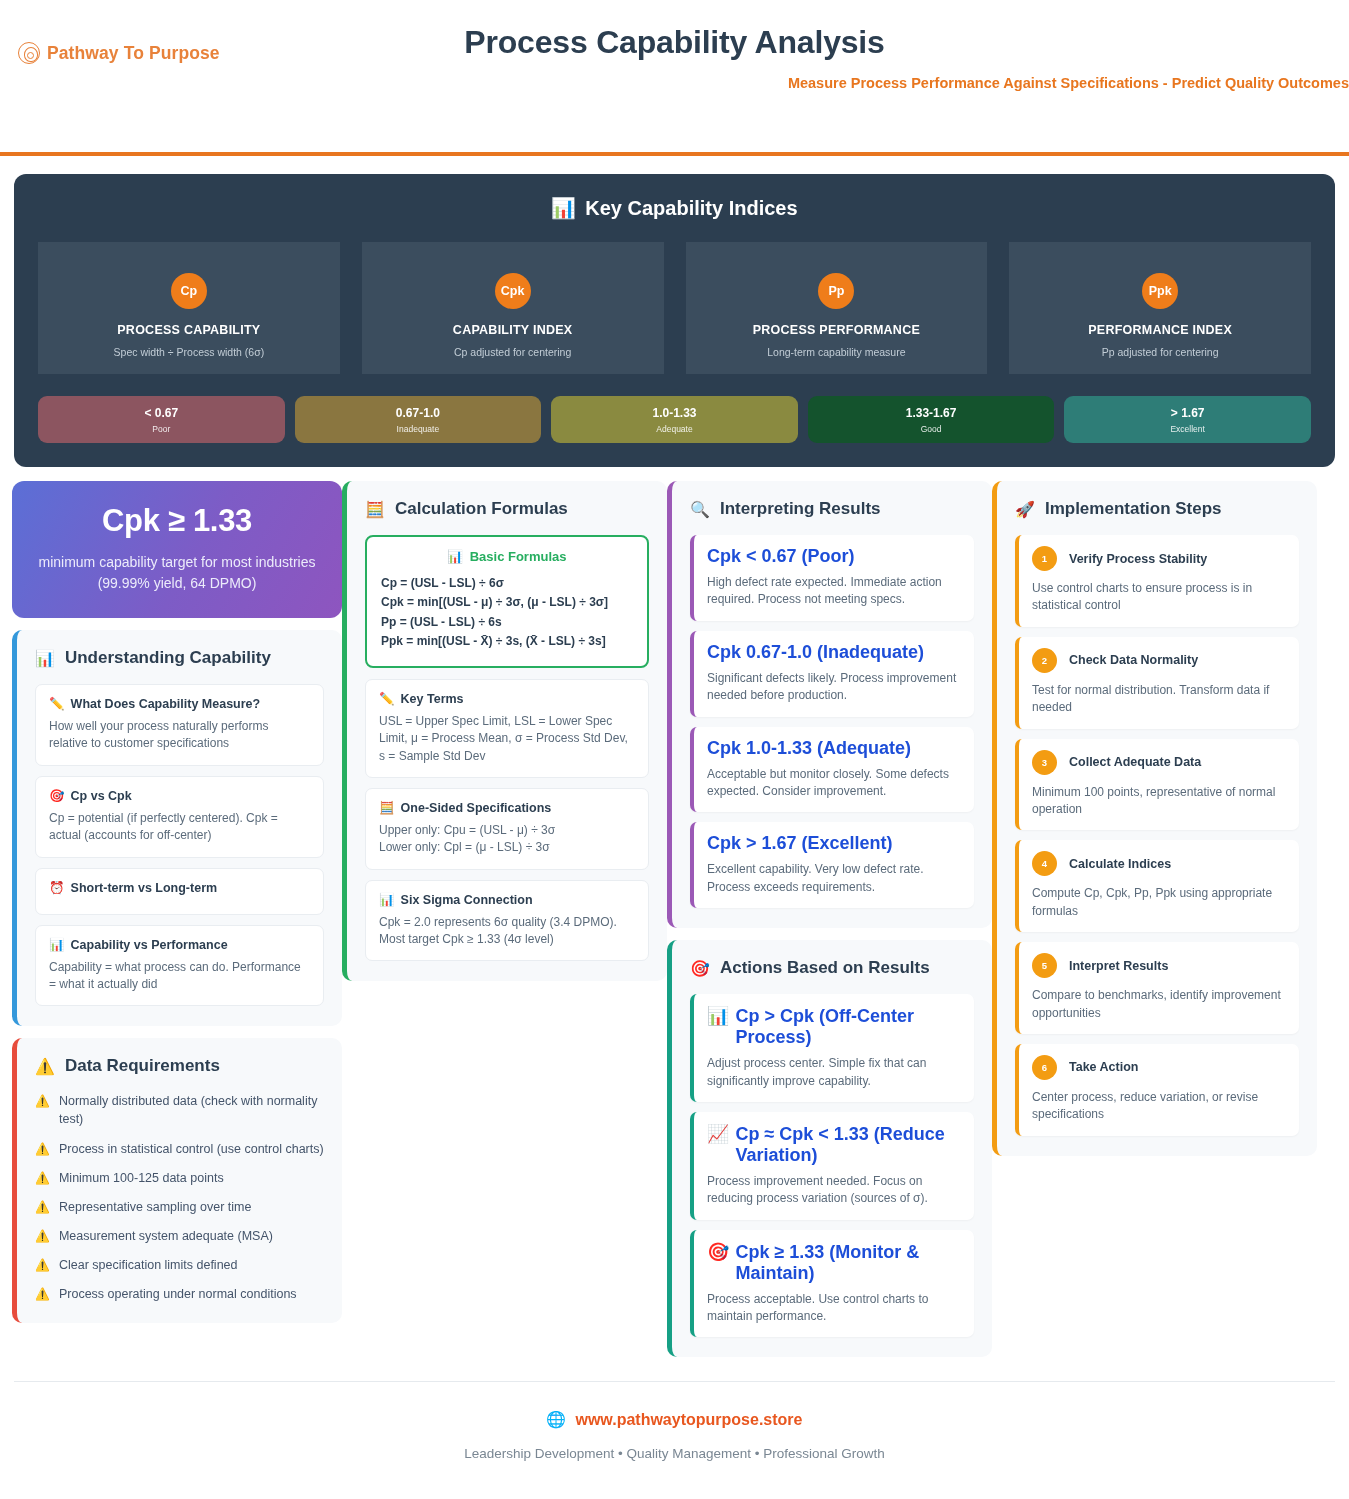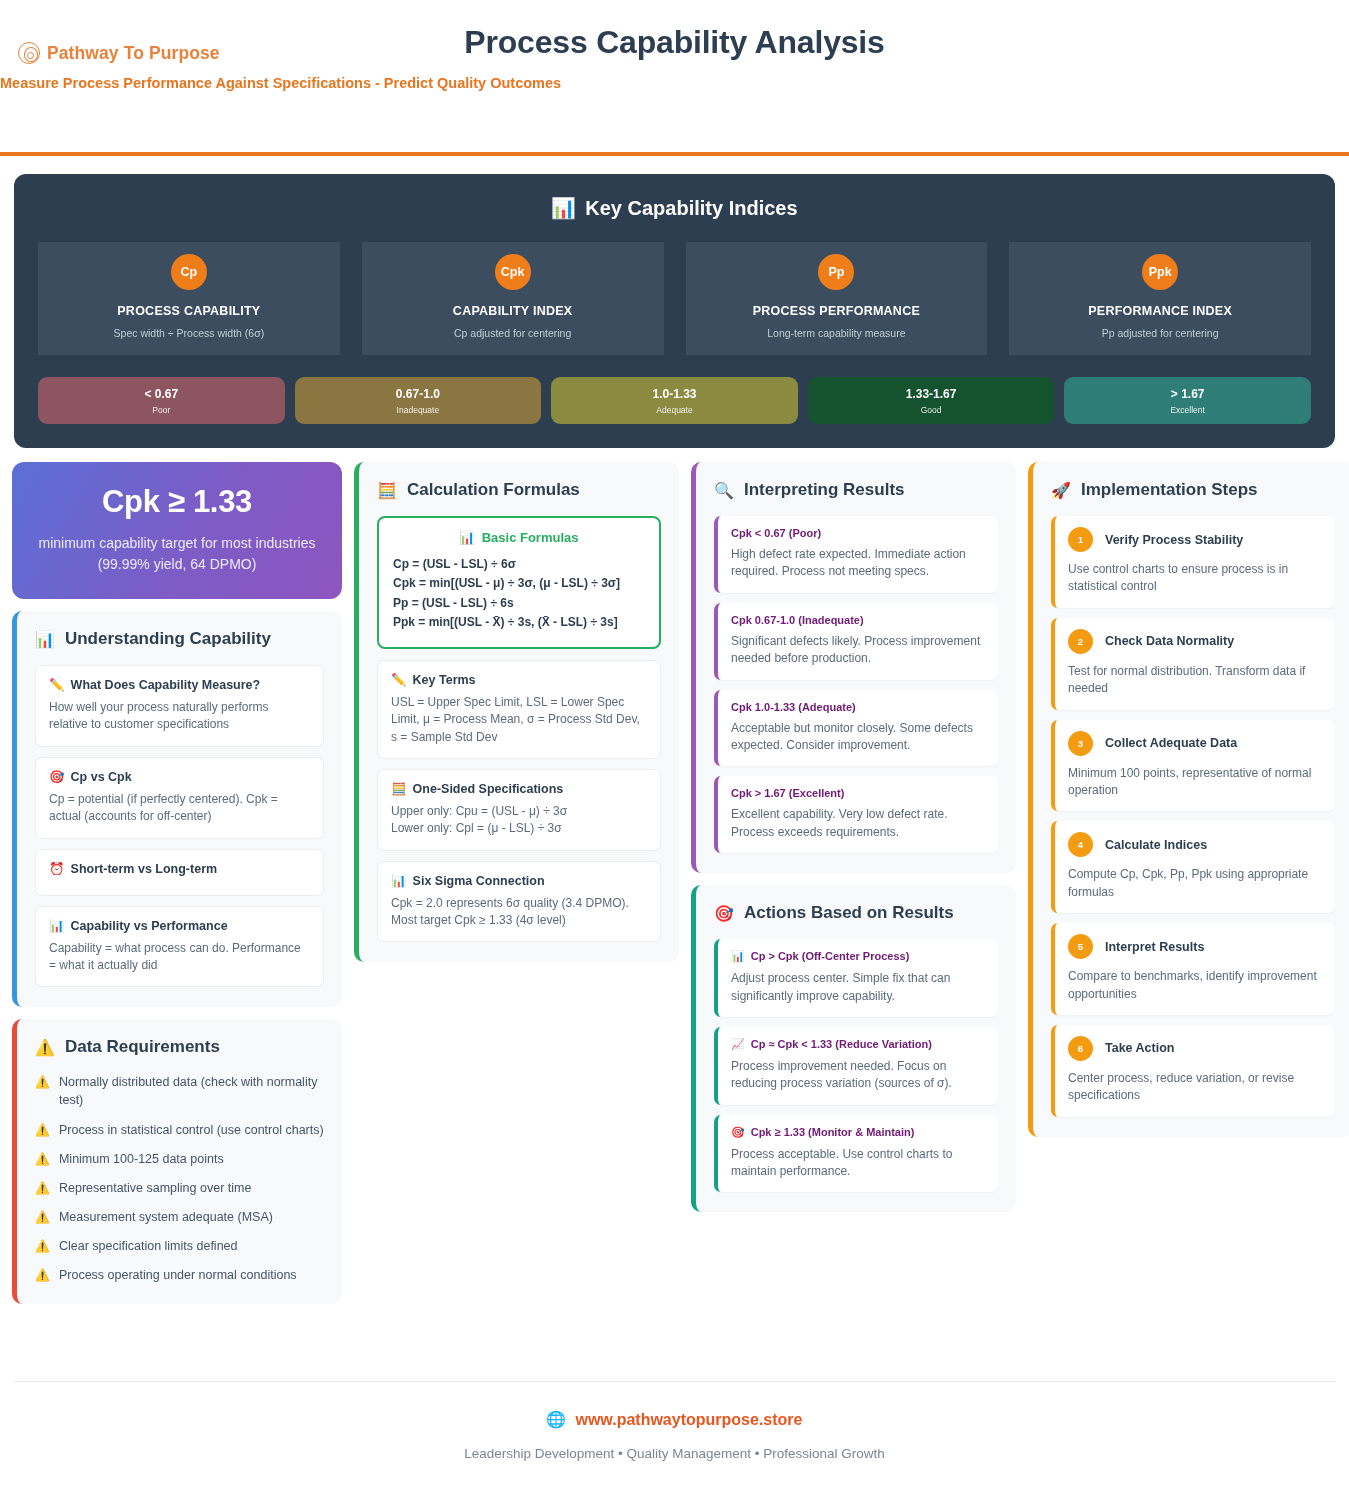--- a/index.html
+++ b/index.html
@@ -52,21 +52,21 @@
   }
   .title {
     text-align: center;
     padding-top: 24px;
     font-size: 32px;
     font-weight: 700;
     color: #2c3e50;
     letter-spacing: -.2px;
   }
   .subtitle {
-    text-align: left;
+    text-align: right;
     margin-top: 14px;
     font-size: 14.5px;
     font-weight: 600;
     color: #e8761f;
   }
 
   
   .indices-panel {
     margin: 18px 14px 0 14px;
     background: #2c3e50;
@@ -82,21 +82,21 @@
     display: flex; align-items: center; justify-content: center; gap: 9px;
   }
   .indices-grid {
     display: grid;
     grid-template-columns: repeat(4, 1fr);
     gap: 22px;
   }
   .index-card {
     background: #3b4d5e;
     border-radius: 0;
-    padding: 12px 10px 16px 10px;
+    padding: 31px 10px 16px 10px;
     text-align: center;
   }
   .index-badge {
     width: 36px; height: 36px;
     border-radius: 50%;
     background: #ef7d1a;
     color: #fff;
     font-size: 12.5px; font-weight: 700;
     display: flex; align-items: center; justify-content: center;
     margin: 0 auto 14px auto;
@@ -124,21 +124,21 @@
     text-align: center;
     color: #ffffff;
   }
   .scale-val { font-size: 12px; font-weight: 700; }
   .scale-lab { font-size: 8.5px; margin-top: 4px; opacity: .88; }
 
   
   .main {
     display: grid;
     grid-template-columns: 330px 325px 325px 325px;
-    gap: 12px;
+    gap: 0;
     padding: 14px 12px 0 12px;
     align-items: start;
   }
   .col { display: flex; flex-direction: column; gap: 12px; }
 
   .hero-target {
     background: linear-gradient(120deg, #5b6fd6 0%, #7d5cc6 55%, #8e55bf 100%);
     border-radius: 12px;
     padding: 22px 18px 24px 18px;
     text-align: center;
@@ -205,21 +205,21 @@
     border-radius: 7px;
     border-left: 4px solid #9b59b6;
     padding: 11px 13px 12px 13px;
     margin-bottom: 10px;
     box-shadow: 0 1px 2px rgba(0,0,0,.04);
   }
   .bar-tile:last-child { margin-bottom: 0; }
   .bar-tile.teal-bar { border-left-color: #16a085; }
   .bar-tile.orange-bar { border-left-color: #f39c12; }
   .bar-title {
-    font-size: 11px; font-weight: 700; color: #701a75; margin-bottom: 7px;
+    font-size: 18px; font-weight: 700; color: #1d4ed8; margin-bottom: 7px;
     display: flex; align-items: baseline; gap: 6px;
   }
   .bar-body { font-size: 12px; color: #5b6b7b; line-height: 1.45; }
 
   
   .step-head { display: flex; align-items: center; gap: 12px; margin-bottom: 9px; }
   .step-num {
     width: 25px; height: 25px; border-radius: 50%;
     background: #f39c12; color: #fff;
     font-size: 9.5px; font-weight: 700;

